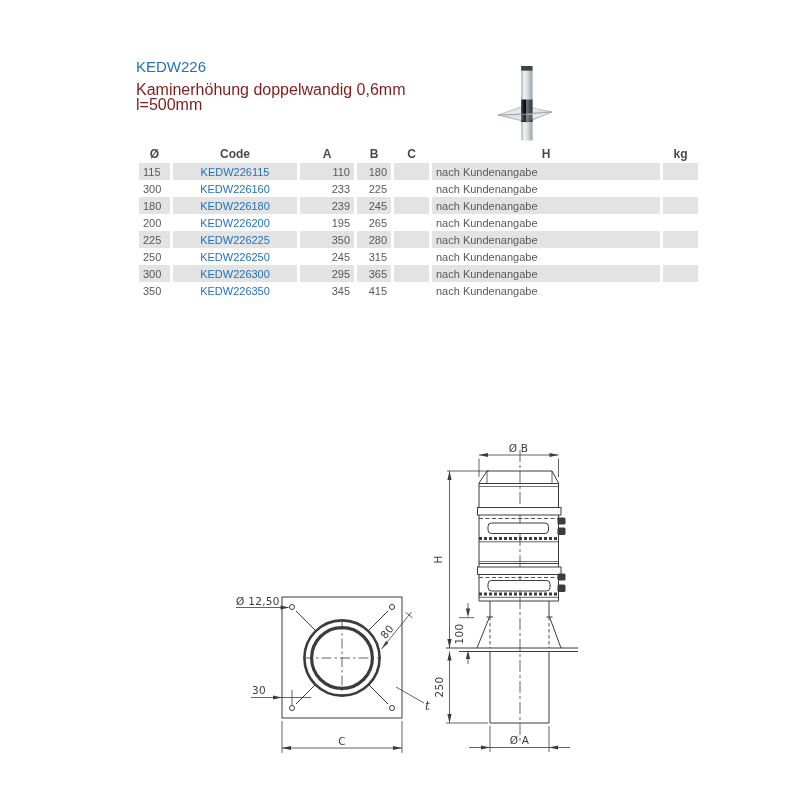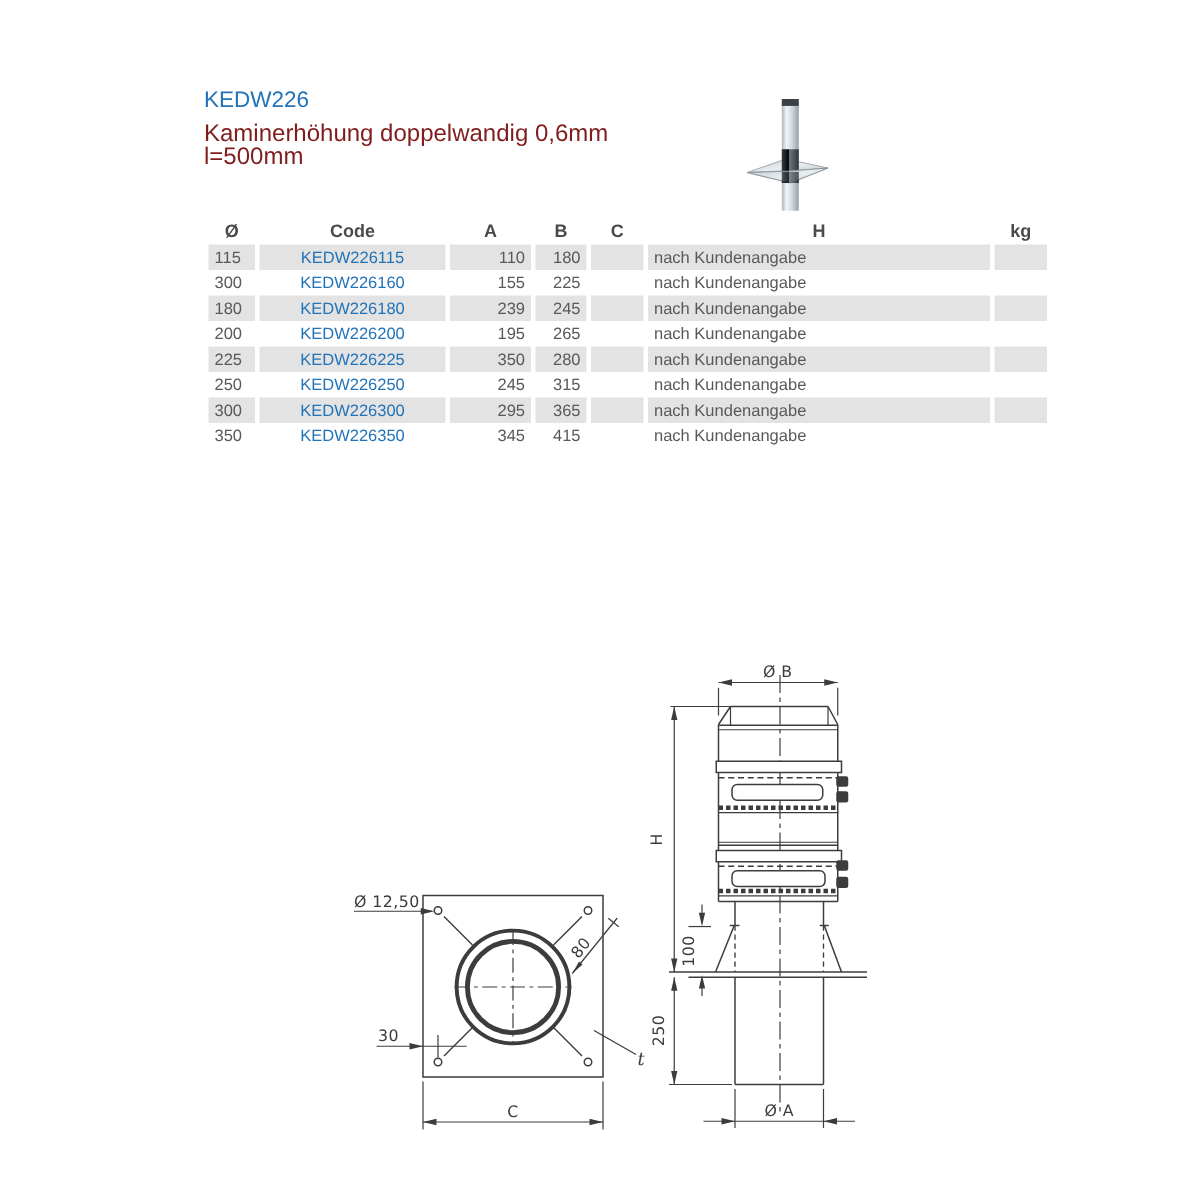--- a/index.html
+++ b/index.html
@@ -92,21 +92,21 @@
           <td class="c1 code"><a>KEDW226115</a></td>
           <td class="c2">110</td>
           <td class="c3">180</td>
           <td class="c4"></td>
           <td class="c5">nach Kundenangabe</td>
           <td class="c6"></td>
         </tr>
         <tr>
           <td class="c0">300</td>
           <td class="c1 code"><a>KEDW226160</a></td>
-          <td class="c2">155</td>
+          <td class="c2">233</td>
           <td class="c3">225</td>
           <td class="c4"></td>
           <td class="c5">nach Kundenangabe</td>
           <td class="c6"></td>
         </tr>
         <tr class="odd">
           <td class="c0">180</td>
           <td class="c1 code"><a>KEDW226180</a></td>
           <td class="c2">239</td>
           <td class="c3">245</td>

